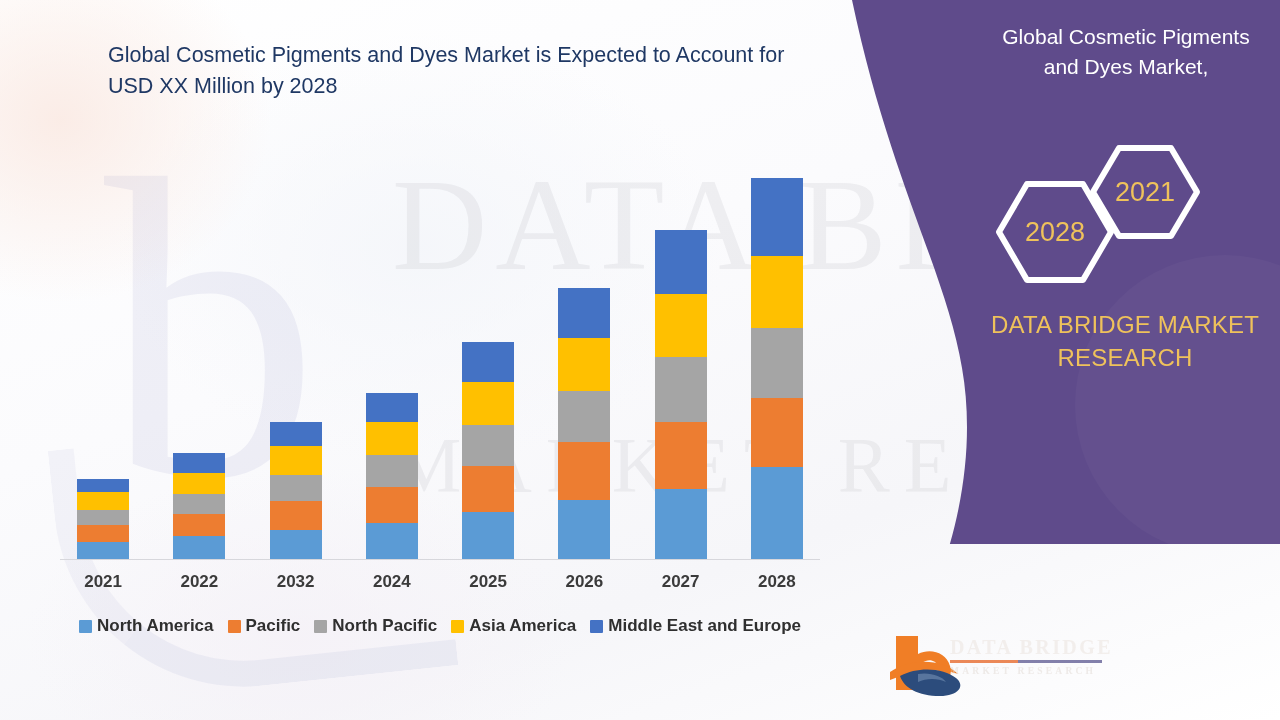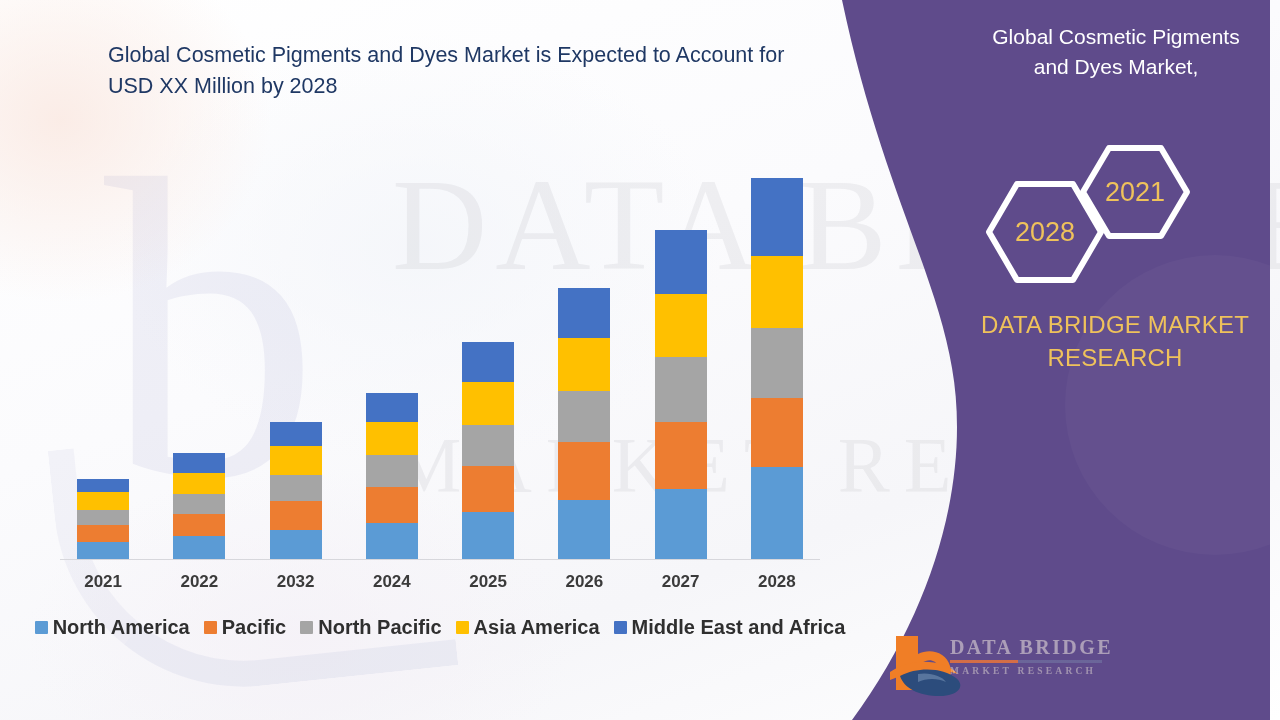--- a/index.html
+++ b/index.html
@@ -77,25 +77,25 @@
     font-size:17px;color:#3b3b3b;font-weight:600;
   }
 
   .legend{
     position:absolute;left:55px;top:616px;width:770px;
     display:flex;justify-content:center;align-items:center;gap:14px;
     flex-wrap:nowrap;
   }
   .legend-item{display:flex;align-items:center;gap:5px;}
   .legend-swatch{width:13px;height:13px;display:inline-block;border-radius:1px;}
-  .legend-label{font-size:20px;color:#2f2f2f;font-weight:600;white-space:nowrap;}
+  .legend-label{font-size:17px;color:#2f2f2f;font-weight:600;white-space:nowrap;}
 
   
   .panel{
-    position:absolute;right:10px;top:0;width:450px;height:720px;
+    position:absolute;right:0;top:0;width:450px;height:544px;
     overflow:hidden;
   }
   .panel-svg{position:absolute;inset:0;display:block;}
   .panel-content{position:absolute;inset:0;}
 
   .panel-title{
     position:absolute;left:160px;top:22px;width:272px;
     text-align:center;color:#ffffff;
     font-size:21px;line-height:1.42;font-weight:400;
   }
@@ -234,21 +234,21 @@
       <div class="legend-item">
         <span class="legend-swatch" style="background: rgb(165, 165, 165);"></span>
         <span class="legend-label">North Pacific</span>
       </div>
       <div class="legend-item">
         <span class="legend-swatch" style="background: rgb(255, 192, 0);"></span>
         <span class="legend-label">Asia America</span>
       </div>
       <div class="legend-item">
         <span class="legend-swatch" style="background: rgb(68, 114, 196);"></span>
-        <span class="legend-label">Middle East and Africa</span>
+        <span class="legend-label">Middle East and Europe</span>
       </div>
     </div>
 
   <div class="panel">
     <svg class="panel-svg" width="450" height="720" viewBox="0 0 450 720">
       <path id="panel-path" d="M 22,0 L 450,0 L 450,720 L 32,720
                C 120,600 150,470 132,368
                C 116,272 60,180 22,0 Z" fill="#5F4B8B"></path>
       <path d="M 395,405 m -150,0 a 150,150 0 1,0 300,0 a 150,150 0 1,0 -300,0" fill="rgba(255,255,255,0.03)"></path>
     </svg>

